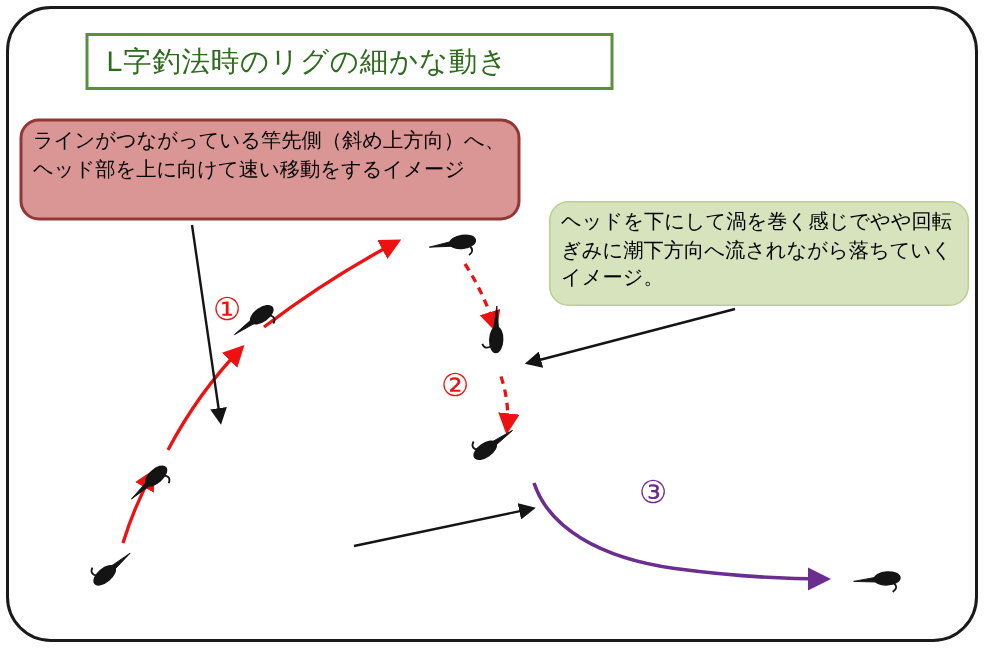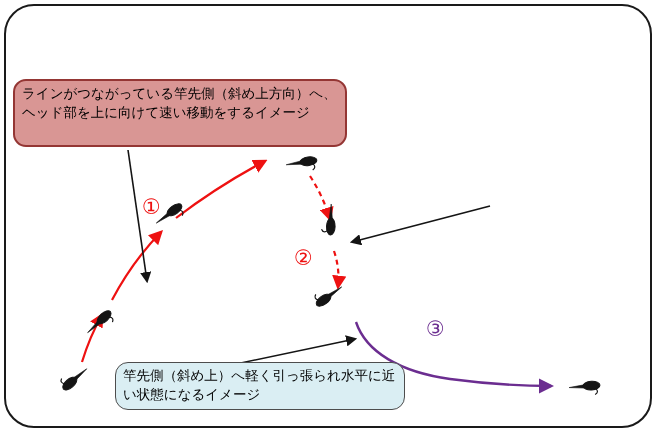--- a/index.html
+++ b/index.html
@@ -81,27 +81,30 @@
 
     <use href="#jig" transform="translate(74,380) rotate(140)"></use>
     <use href="#jig" transform="translate(100,321) rotate(-42)"></use>
     <use href="#jig" transform="translate(170,213) rotate(-35)"></use>
     <use href="#jig" transform="translate(303,162) rotate(-8)"></use>
     <use href="#jig" transform="translate(331,221) rotate(92)"></use>
     <use href="#jig" transform="translate(328,297) rotate(145)"></use>
     <use href="#jig" transform="translate(586,386) rotate(-4)"></use>
   </svg>
 
+  <div class="title-box">
+    <span class="t">L字釣法時のリグの細かな動き</span>
+  </div>
 
   <div class="callout callout-rise">
     <span>ラインがつながっている竿先側（斜め上方向）へ、ヘッド部を上に向けて速い移動をするイメージ</span>
   </div>
 
+  <div class="callout callout-fall">
+    <span>ヘッドを下にして渦を巻く感じでやや回転ぎみに潮下方向へ流されながら落ちていくイメージ。</span>
+  </div>
 
-  <div class="callout callout-horizontal">
-    <span>竿先側（斜め上）へ軽く引っ張られ水平に近い状態になるイメージ</span>
-  </div>
 
   <div class="step-label step-1">①</div>
   <div class="step-label step-2">②</div>
   <div class="step-label step-3">③</div>
 
 </div>
 
 </body></html>

